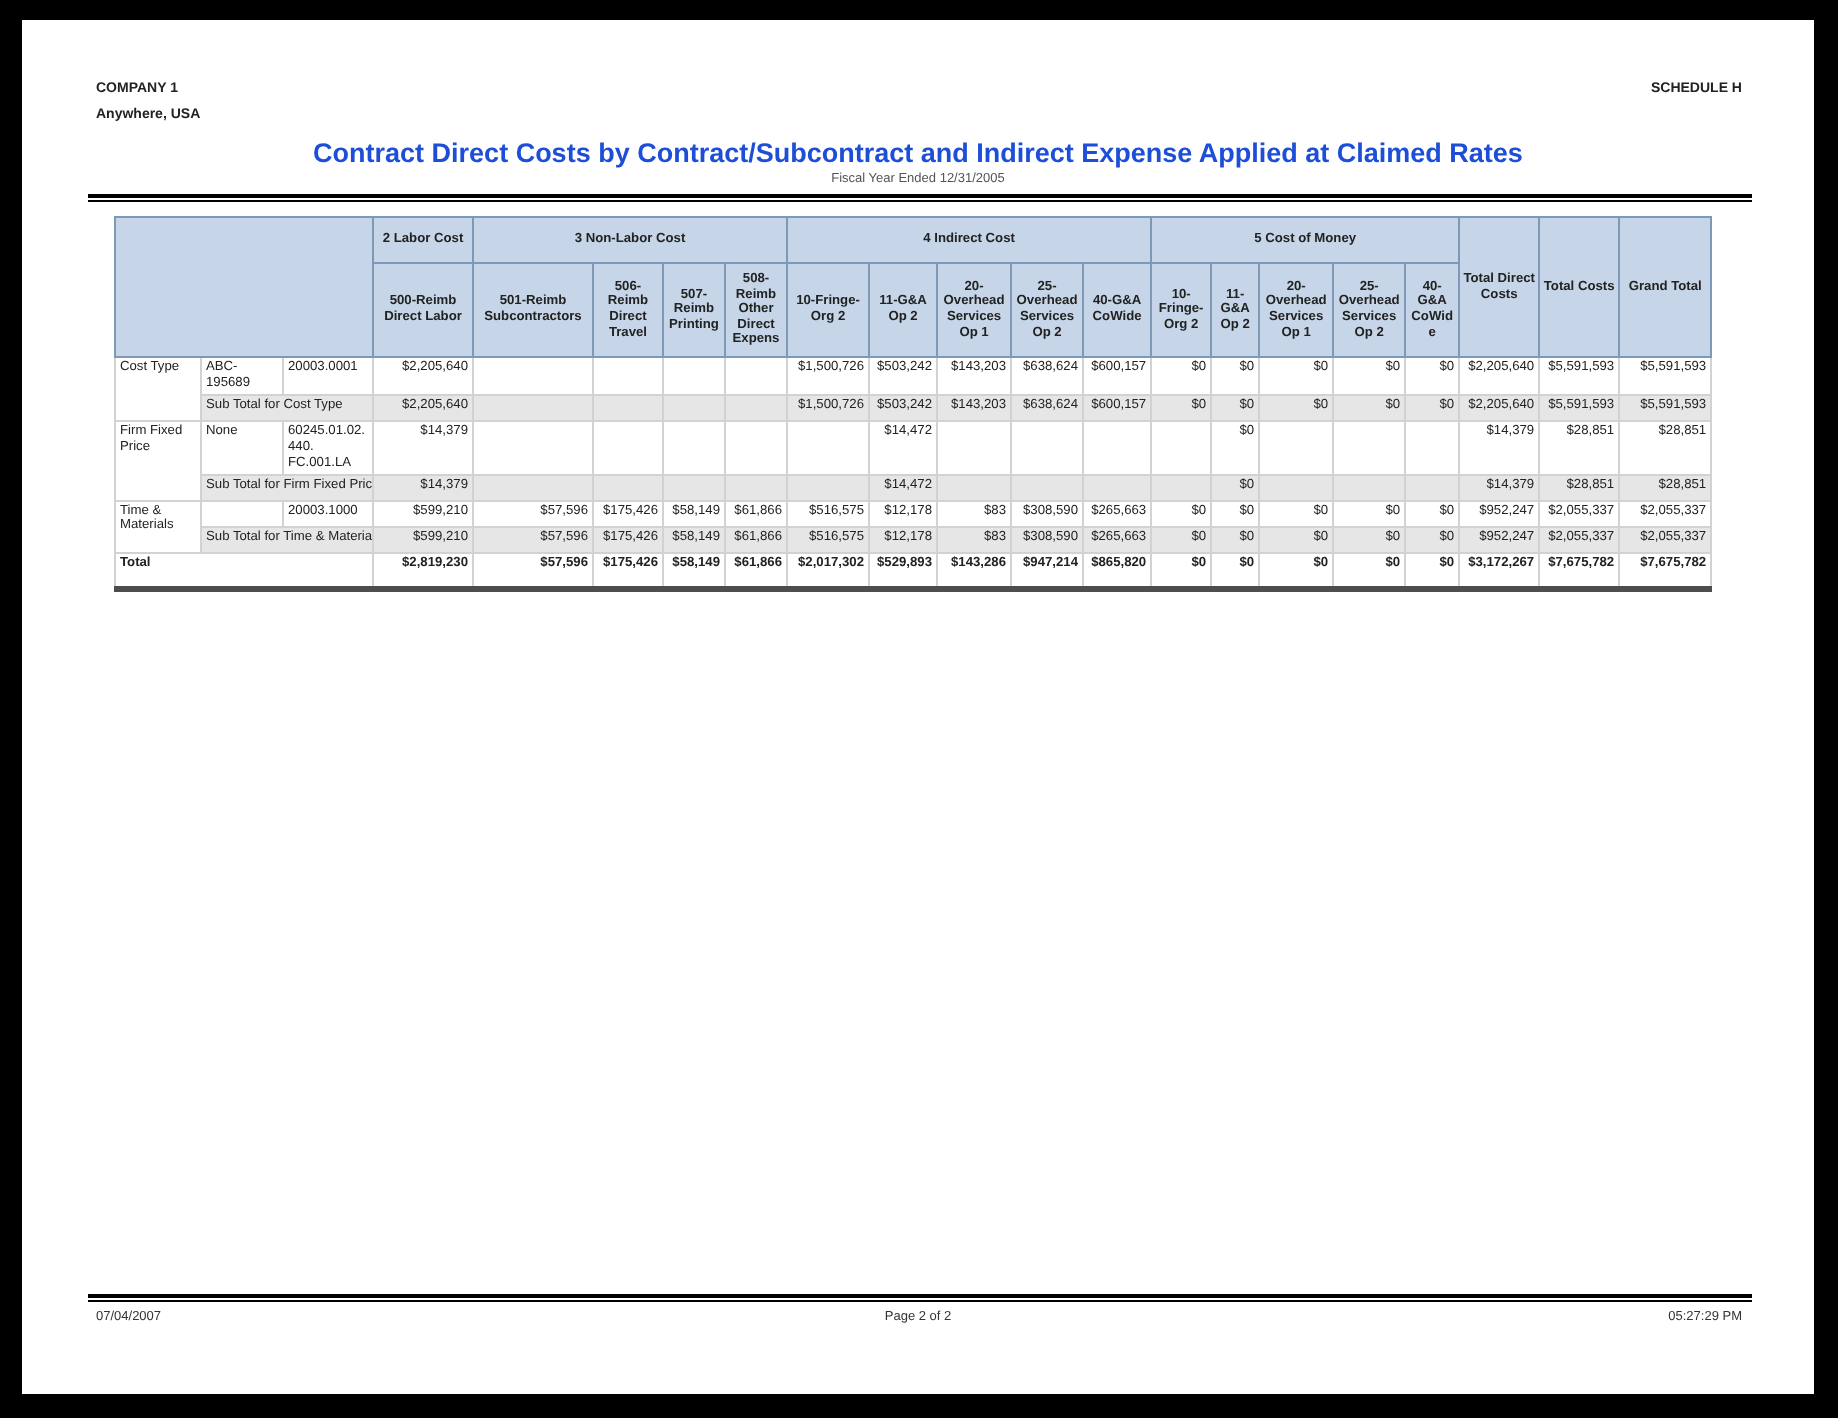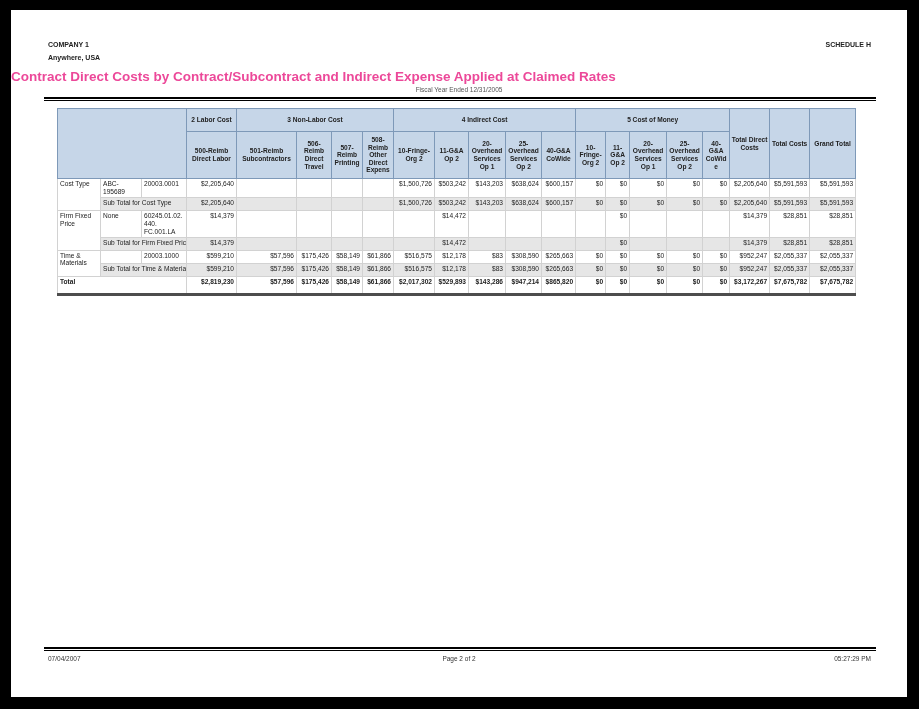--- a/index.html
+++ b/index.html
@@ -3,22 +3,22 @@
 <meta charset="utf-8">
 <style>
   html,body{margin:0;padding:0;background:#000;}
   .frame{position:relative;width:919px;height:709px;background:#000;overflow:hidden;
          font-family:"Liberation Sans",sans-serif;}
   .page{position:absolute;left:11px;top:10px;width:896px;height:687px;background:#fff;
         box-shadow:2px 2px 4px rgba(0,0,0,.6);}
   .company{position:absolute;left:37px;top:31px;font-size:7px;font-weight:bold;color:#222;}
   .location{position:absolute;left:37px;top:44px;font-size:7px;font-weight:bold;color:#222;}
   .schedule{position:absolute;right:36px;top:31px;font-size:7px;font-weight:bold;color:#222;}
-  .title{position:absolute;left:0;right:0;top:59px;text-align:left;font-size:13.5px;
-         font-weight:bold;color:#ec4899;}
+  .title{position:absolute;left:0;right:0;top:59px;text-align:center;font-size:13.5px;
+         font-weight:bold;color:#1d4ed8;}
   .subtitle{position:absolute;left:0;right:0;top:76px;text-align:center;font-size:6.5px;color:#555;}
   .rule{position:absolute;left:33px;right:31px;height:1px;border-top:2px solid #000;
         border-bottom:1px solid #000;}
   .rule.top{top:87px;}
   .rule.bottom{top:637px;}
   .foot{position:absolute;top:645px;font-size:6.5px;color:#333;}
   .foot.left{left:37px;}
   .foot.center{left:0;right:0;text-align:center;}
   .foot.right{right:36px;text-align:right;}
 

